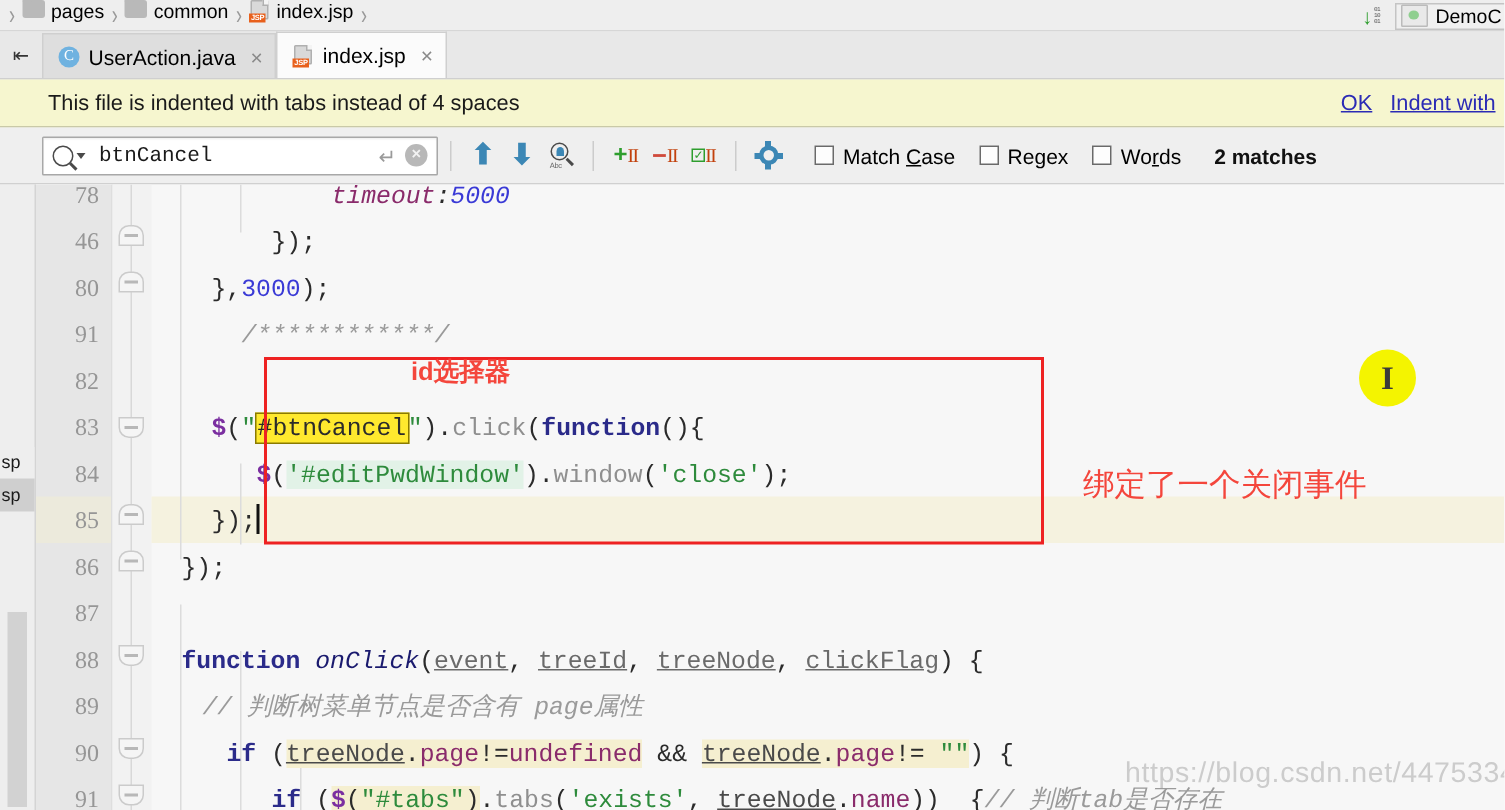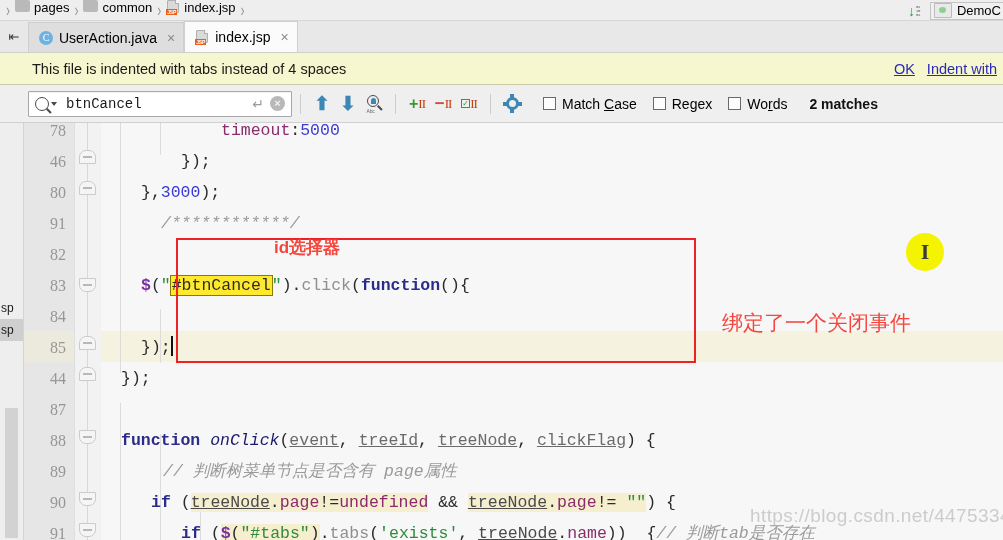--- a/index.html
+++ b/index.html
@@ -779,21 +779,21 @@
     <div class="gutter">
       <div class="gutter-currentline" style="top:208px;"></div>
       <div class="lnum" style="top:-8px;">78</div>
       <div class="lnum" style="top:23px;">46</div>
       <div class="lnum" style="top:54px;">80</div>
       <div class="lnum" style="top:85px;">91</div>
       <div class="lnum" style="top:116px;">82</div>
       <div class="lnum" style="top:147px;">83</div>
       <div class="lnum" style="top:178px;">84</div>
       <div class="lnum" style="top:209px;">85</div>
-      <div class="lnum" style="top:240px;">44</div>
+      <div class="lnum" style="top:240px;">86</div>
       <div class="lnum" style="top:271px;">87</div>
       <div class="lnum" style="top:302px;">88</div>
       <div class="lnum" style="top:333px;">89</div>
       <div class="lnum" style="top:364px;">90</div>
       <div class="lnum" style="top:395px;">91</div>
     </div>
 
     <div class="foldstrip">
       <div class="foldline"></div>
       <div class="fold up" style="top:27px;"></div>
@@ -813,21 +813,21 @@
     <div class="code-area">
       <div class="currentline" style="top:208px;"></div>
 
       <div class="indent-guide" style="left:19px;top:0px;height:250px;"></div>
       <div class="indent-guide" style="left:59px;top:0px;height:32px;"></div>
       <div class="indent-guide" style="left:59px;top:186px;height:54px;"></div>
       <div class="indent-guide" style="left:19px;top:280px;height:137px;"></div>
       <div class="indent-guide" style="left:59px;top:311px;height:106px;"></div>
       <div class="indent-guide" style="left:99px;top:373px;height:44px;"></div>
 
-      <div class="line" style="top:-8px;">
+      <div class="line" style="top:-8px;font-style:italic;">
         <span class="code" style="margin-left:120px;"><span class="t-prop">timeout</span><span class="t-punct">:</span><span class="t-num">5000</span></span>
       </div>
 
       <div class="line" style="top:23px;">
         <span class="code" style="margin-left:80px;"><span class="t-punct">});</span></span>
       </div>
 
       <div class="line" style="top:54px;">
         <span class="code" style="margin-left:40px;"><span class="t-punct">},</span><span class="t-num">3000</span><span class="t-punct">);</span></span>
       </div>
@@ -835,37 +835,40 @@
       <div class="line" style="top:85px;">
         <span class="code" style="margin-left:60px;"><span class="t-comment">/************/</span></span>
       </div>
 
       <div class="line" style="top:116px;"></div>
 
       <div class="line" style="top:147px;">
         <span class="code" style="margin-left:40px;"><span class="t-dollar">$</span><span class="t-punct">(</span><span class="t-str">"</span><span class="hl-yellow"><span class="t-punct">#btnCancel</span></span><span class="t-str">"</span><span class="t-punct">).</span><span class="t-method">click</span><span class="t-punct">(</span><span class="t-kw">function</span><span class="t-punct">(){</span></span>
       </div>
 
+      <div class="line" style="top:178px;">
+        <span class="code" style="margin-left:70px;"><span class="t-dollar">$</span><span class="t-punct">(</span><span class="hl-soft"><span class="t-str">'#editPwdWindow'</span></span><span class="t-punct">).</span><span class="t-method">window</span><span class="t-punct">(</span><span class="t-str">'close'</span><span class="t-punct">);</span></span>
+      </div>
 
       <div class="line" style="top:209px;">
         <span class="code" style="margin-left:40px;"><span class="t-punct">});</span><span class="caret"></span></span>
       </div>
 
       <div class="line" style="top:240px;">
         <span class="code" style="margin-left:20px;"><span class="t-punct">});</span></span>
       </div>
 
       <div class="line" style="top:271px;"></div>
 
       <div class="line" style="top:302px;">
         <span class="code" style="margin-left:20px;"><span class="t-kw">function</span> <span class="t-fn">onClick</span><span class="t-punct">(</span><span class="t-param">event</span><span class="t-punct">, </span><span class="t-param">treeId</span><span class="t-punct">, </span><span class="t-param">treeNode</span><span class="t-punct">, </span><span class="t-param">clickFlag</span><span class="t-punct">) {</span></span>
       </div>
 
       <div class="line" style="top:333px;">
-        <span class="code" style="margin-left:62px;"><span class="t-comment">// 判断树菜单节点是否含有 page属性</span></span>
+        <span class="code" style="margin-left:34px;"><span class="t-comment">// 判断树菜单节点是否含有 page属性</span></span>
       </div>
 
       <div class="line" style="top:364px;">
         <span class="code" style="margin-left:50px;"><span class="t-kw">if</span> <span class="t-punct">(</span><span class="hl-usage"><span class="t-var">treeNode</span><span class="t-punct">.</span><span class="t-prop">page</span><span class="t-punct">!=</span><span class="t-prop">undefined</span></span> <span class="t-punct">&amp;&amp;</span> <span class="hl-usage"><span class="t-var">treeNode</span><span class="t-punct">.</span><span class="t-prop">page</span><span class="t-punct">!= </span><span class="t-str">""</span></span><span class="t-punct">) {</span></span>
       </div>
 
       <div class="line" style="top:395px;">
         <span class="code" style="margin-left:80px;"><span class="t-kw">if</span> <span class="t-punct">(</span><span class="hl-usage"><span class="t-dollar">$</span><span class="t-punct">(</span><span class="t-str">"#tabs"</span><span class="t-punct">)</span></span><span class="t-punct">.</span><span class="t-method">tabs</span><span class="t-punct">(</span><span class="t-str">'exists'</span><span class="t-punct">, </span><span class="t-var">treeNode</span><span class="t-punct">.</span><span class="t-prop">name</span><span class="t-punct">))  {</span><span class="t-comment">// 判断tab是否存在</span></span>
       </div>
     </div>

